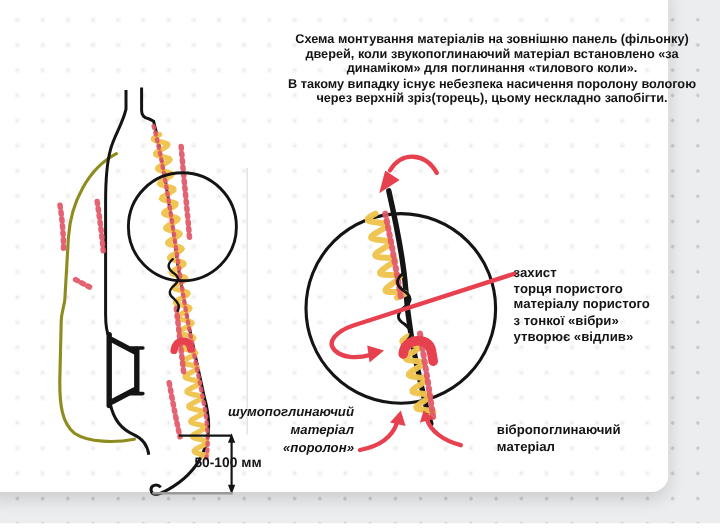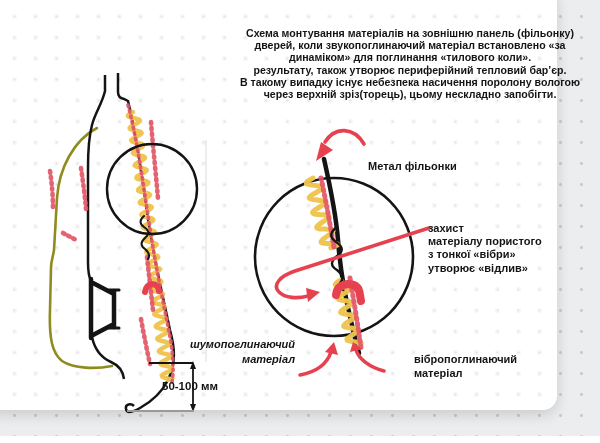--- a/index.html
+++ b/index.html
@@ -131,37 +131,37 @@
       <polygon class="f-ink" points="193,361 190,369 196,369"></polygon>
       <polygon class="f-ink" points="193,412 190,404 196,404"></polygon>
       <path d="M 127,411 L 194,411" stroke="#9a9a9a" stroke-width="2" fill="none"></path>
     </g>
   </svg>
 
   <div id="description">
     <div>Схема монтування матеріалів на зовнішню панель (фільонку)</div>
     <div>дверей, коли звукопоглинаючий матеріал встановлено «за</div>
     <div>динаміком» для поглинання «тилового коли».</div>
-    <div>результату, також утворює периферійний тепловий бар’єр.</div>
     <div>В такому випадку існує небезпека насичення поролону вологою</div>
     <div>через верхній зріз(торець), цьому нескладно запобігти.</div>
   </div>
 
-  <div id="label-metal" class="lbl">Метал фільонки</div>
 
   <div id="label-protection" class="lbl">
     <div>захист</div>
+    <div>торця пористого</div>
     <div>матеріалу пористого</div>
     <div>з тонкої «вібри»</div>
     <div>утворює «відлив»</div>
   </div>
 
   <div id="label-foam" class="lbl">
     <div>шумопоглинаючий</div>
     <div>матеріал</div>
+    <div>«поролон»</div>
   </div>
 
   <div id="label-vibro" class="lbl">
     <div>вібропоглинаючий</div>
     <div>матеріал</div>
   </div>
 
   <div id="label-dimension" class="lbl">50-100 мм</div>
 </div>
 

